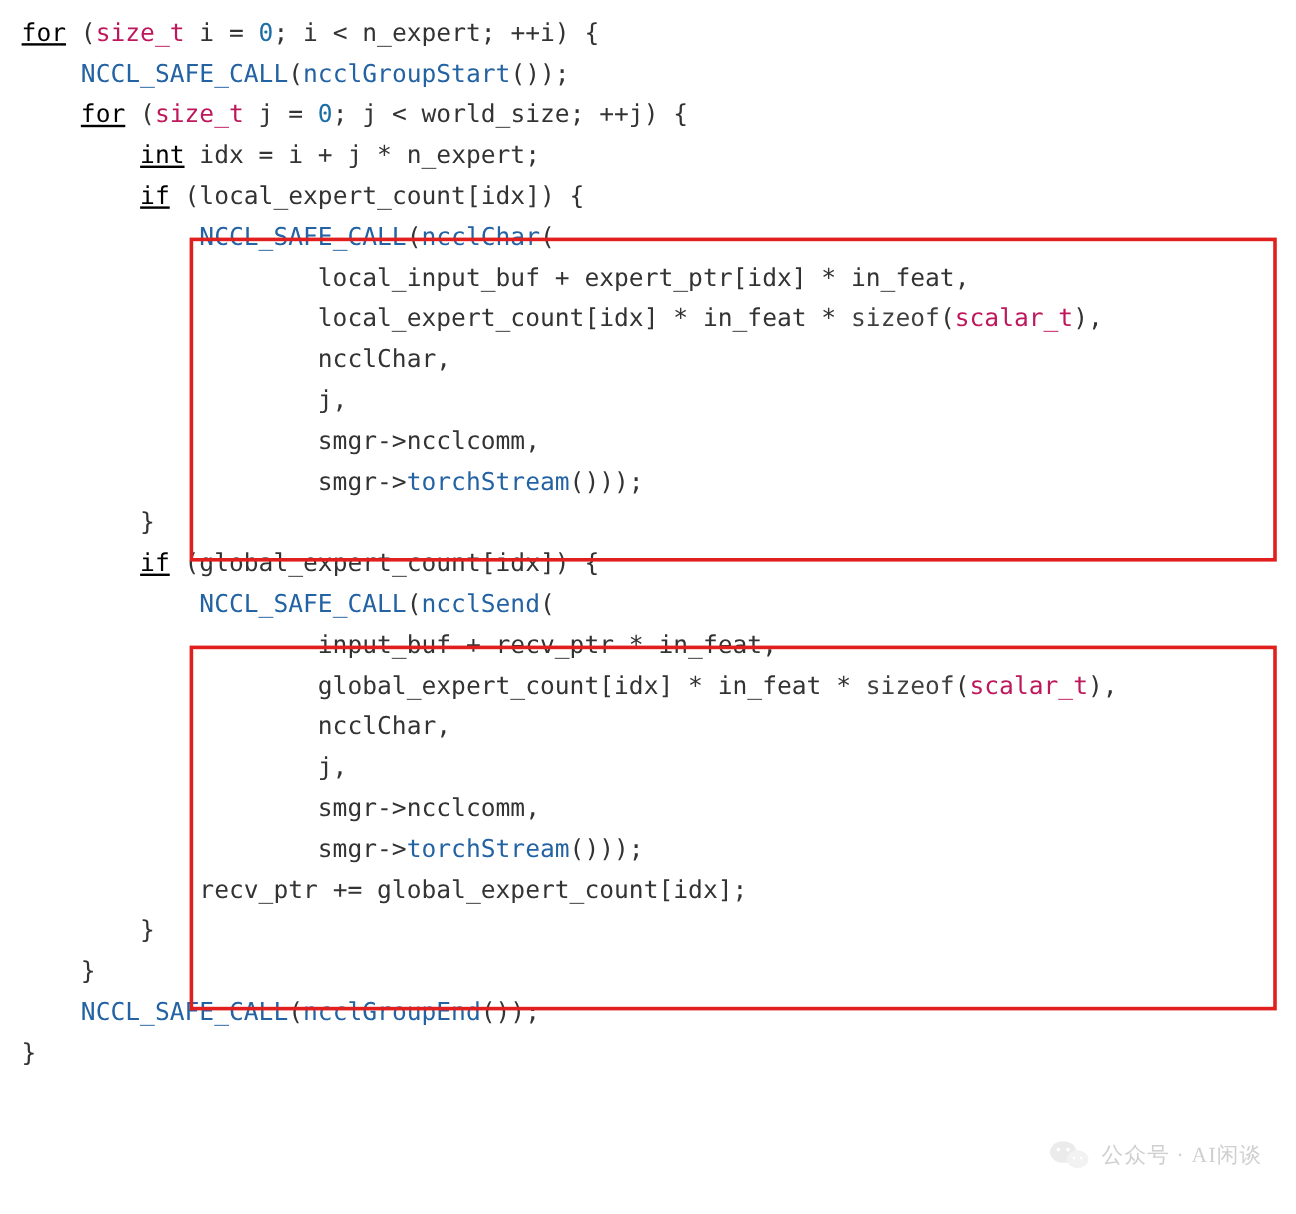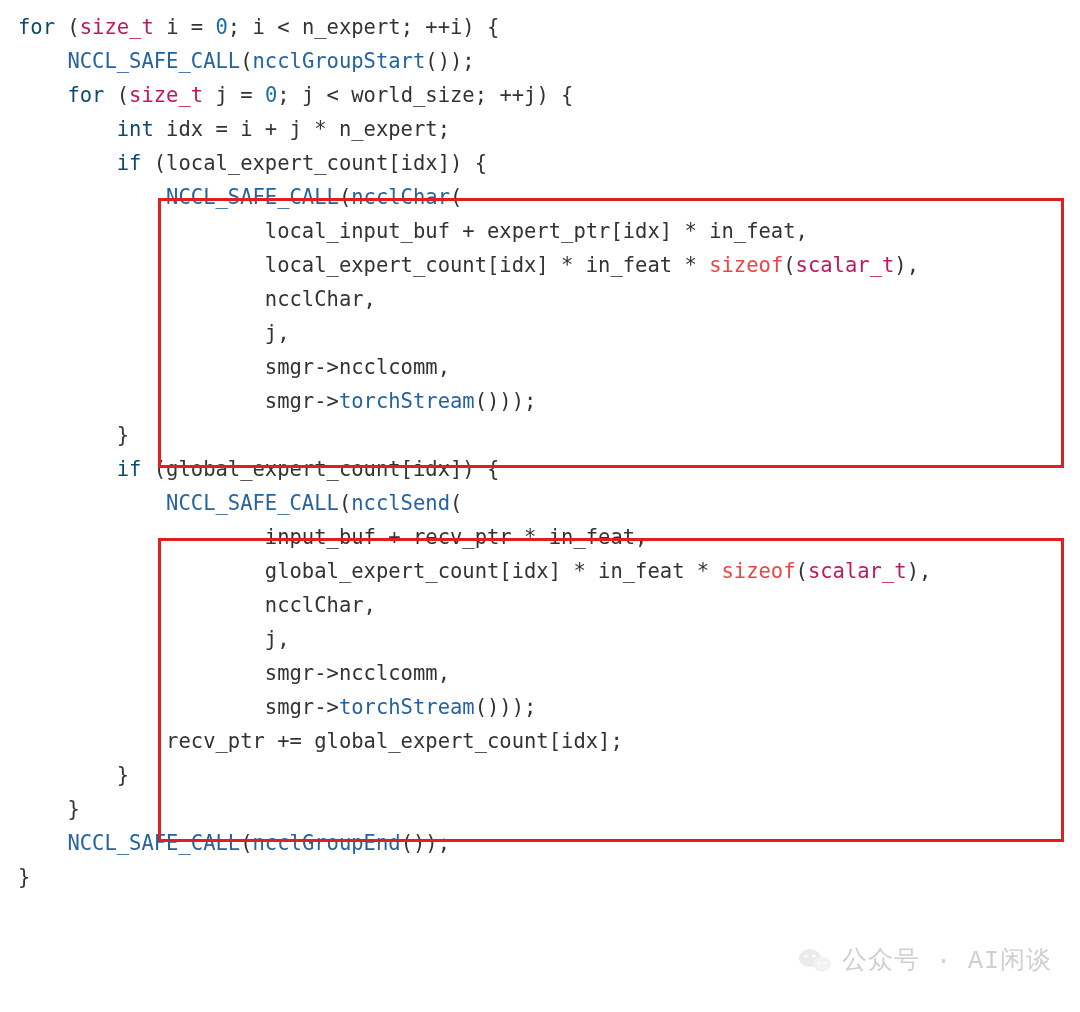--- a/index.html
+++ b/index.html
@@ -14,45 +14,45 @@
     margin: 0;
     padding: 10px 18px 18px 18px;
     font-family: "SFMono-Regular", ui-monospace, Menlo, Consolas, monospace;
     font-size: 20.5px;
     line-height: 34px;
     white-space: pre;
     color: #333;
     position: relative;
   }
   .tok { display: inline; }
-  .kw   { color: #0c4a6e; font-weight: 500; }   
+  .kw   { color: #000000; font-weight: 500; text-decoration: underline; }   
   .type { color: #be185d; }                     
   .num  { color: #1b6fa6; }                     
   .fn   { color: #2463a3; text-align: right; }                     
-  .op   { color: #ef4444; }                     
+  .op   { color: #404040; }                     
   .id   { color: #333; }                        
 
   
   .box {
     position: absolute;
     border: 3px solid #e21f1f;
     pointer-events: none;
   }
 
   
   .wm {
     position: absolute;
     right: 28px;
     bottom: 36px;
     display: flex;
     align-items: center;
     gap: 10px;
     color: #cfcfcf;
-    font-family: Liberation Mono, monospace;
-    font-size: 25px;
+    font-family: Liberation Serif, serif;
+    font-size: 18px;
     letter-spacing: 1px;
     pointer-events: none;
   }
   .wm svg { opacity: 0.45; }
 </style>
 </head>
 <body>
 
 <pre class="code"><span class="kw tok">for</span> (<span class="type tok">size_t</span> <span class="id tok">i</span> <span class="id tok">= </span><span class="num tok">0</span><span class="id tok">; i &lt; n_expert; ++i) {</span>
     <span class="fn tok">NCCL_SAFE_CALL</span>(<span class="fn tok">ncclGroupStart</span><span class="id tok">());</span>

